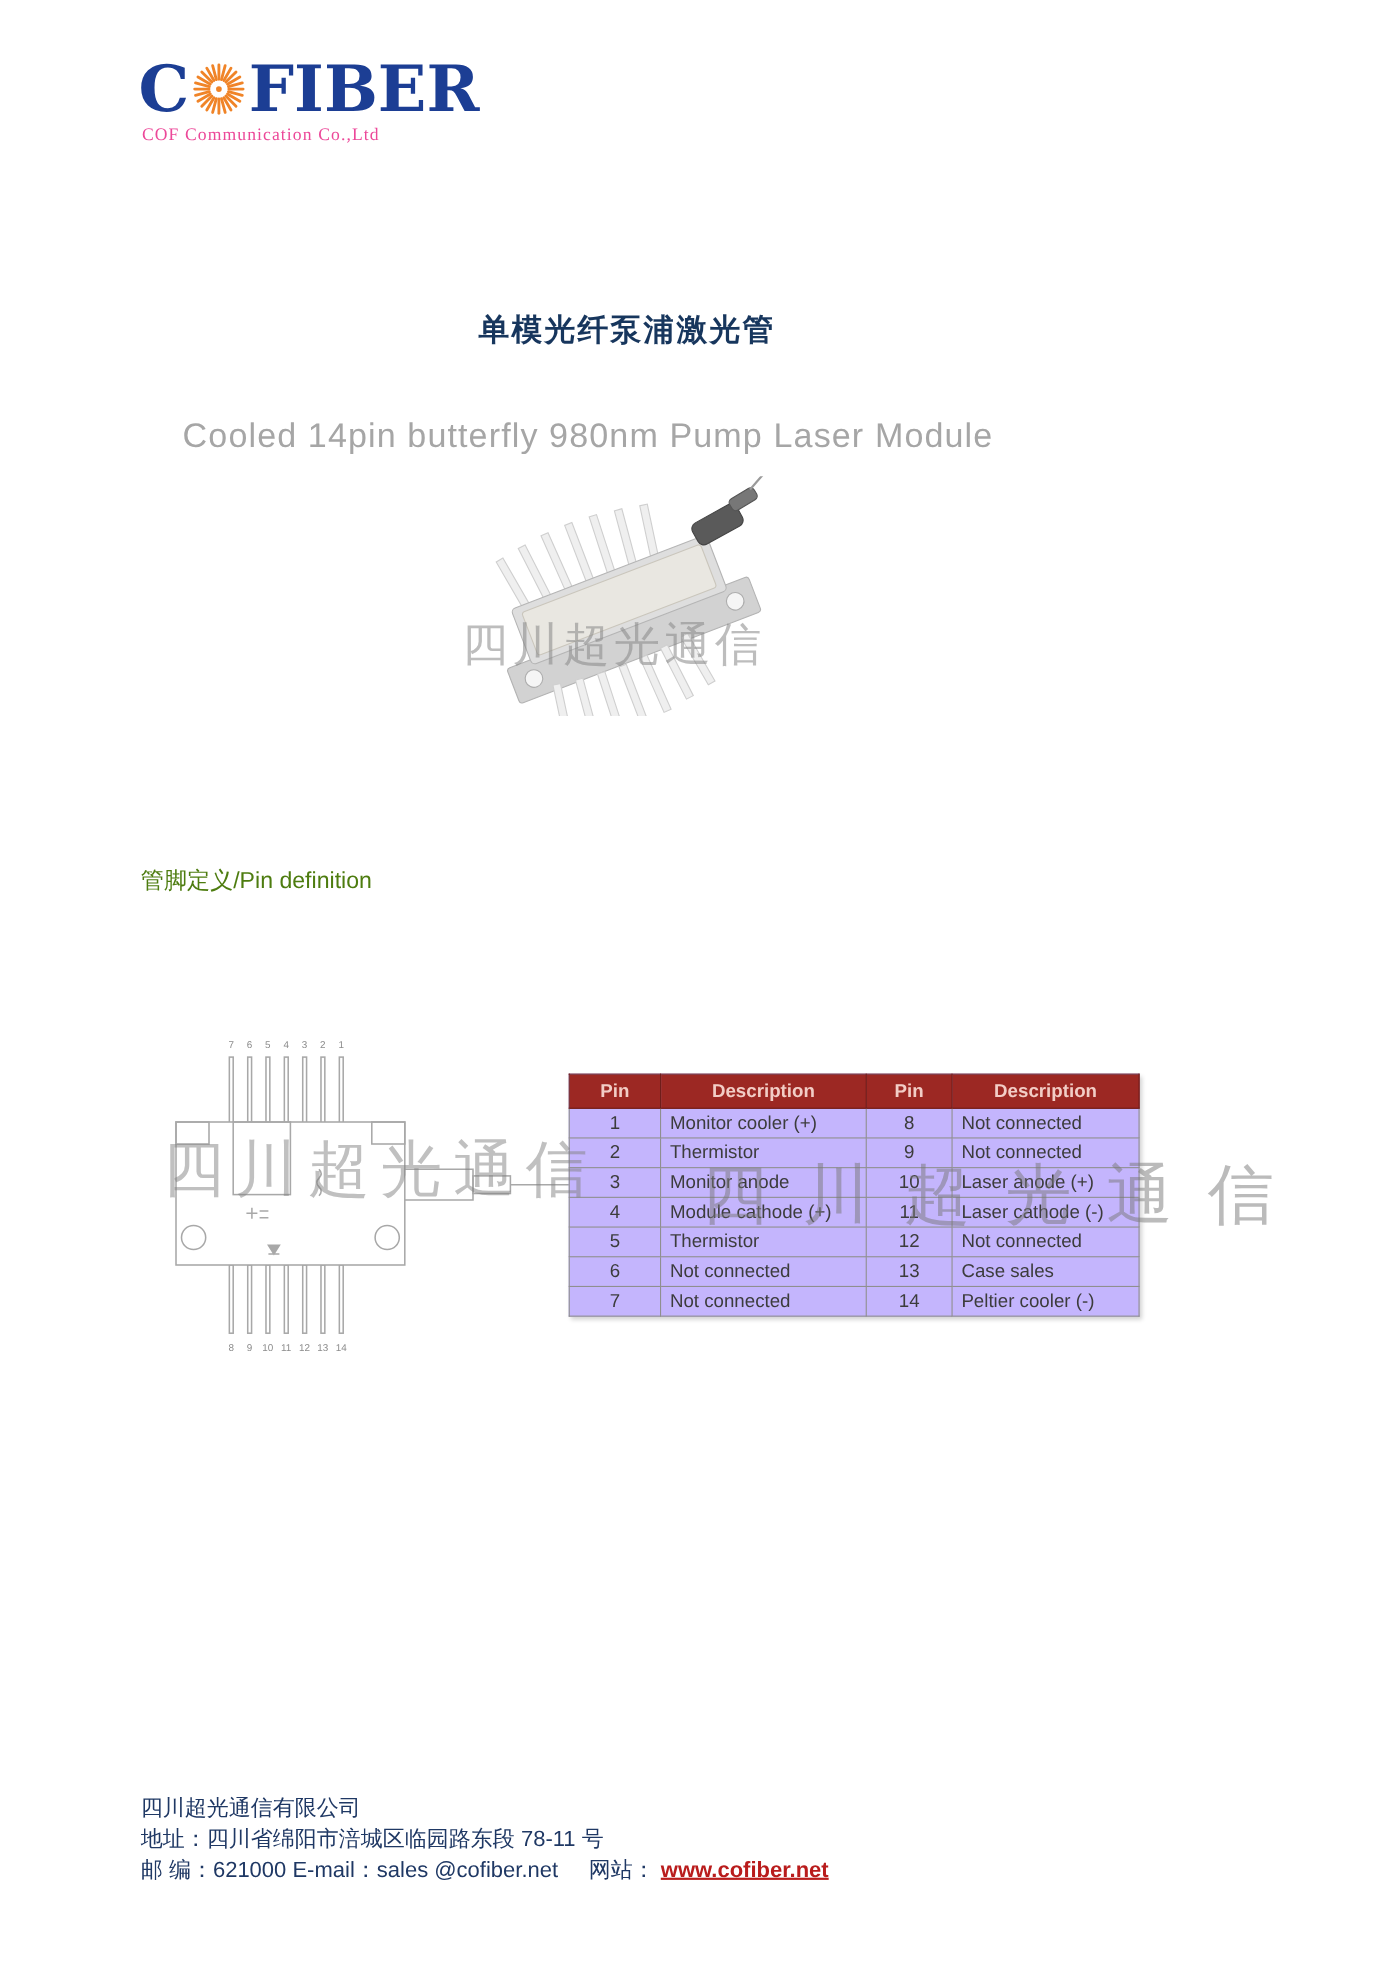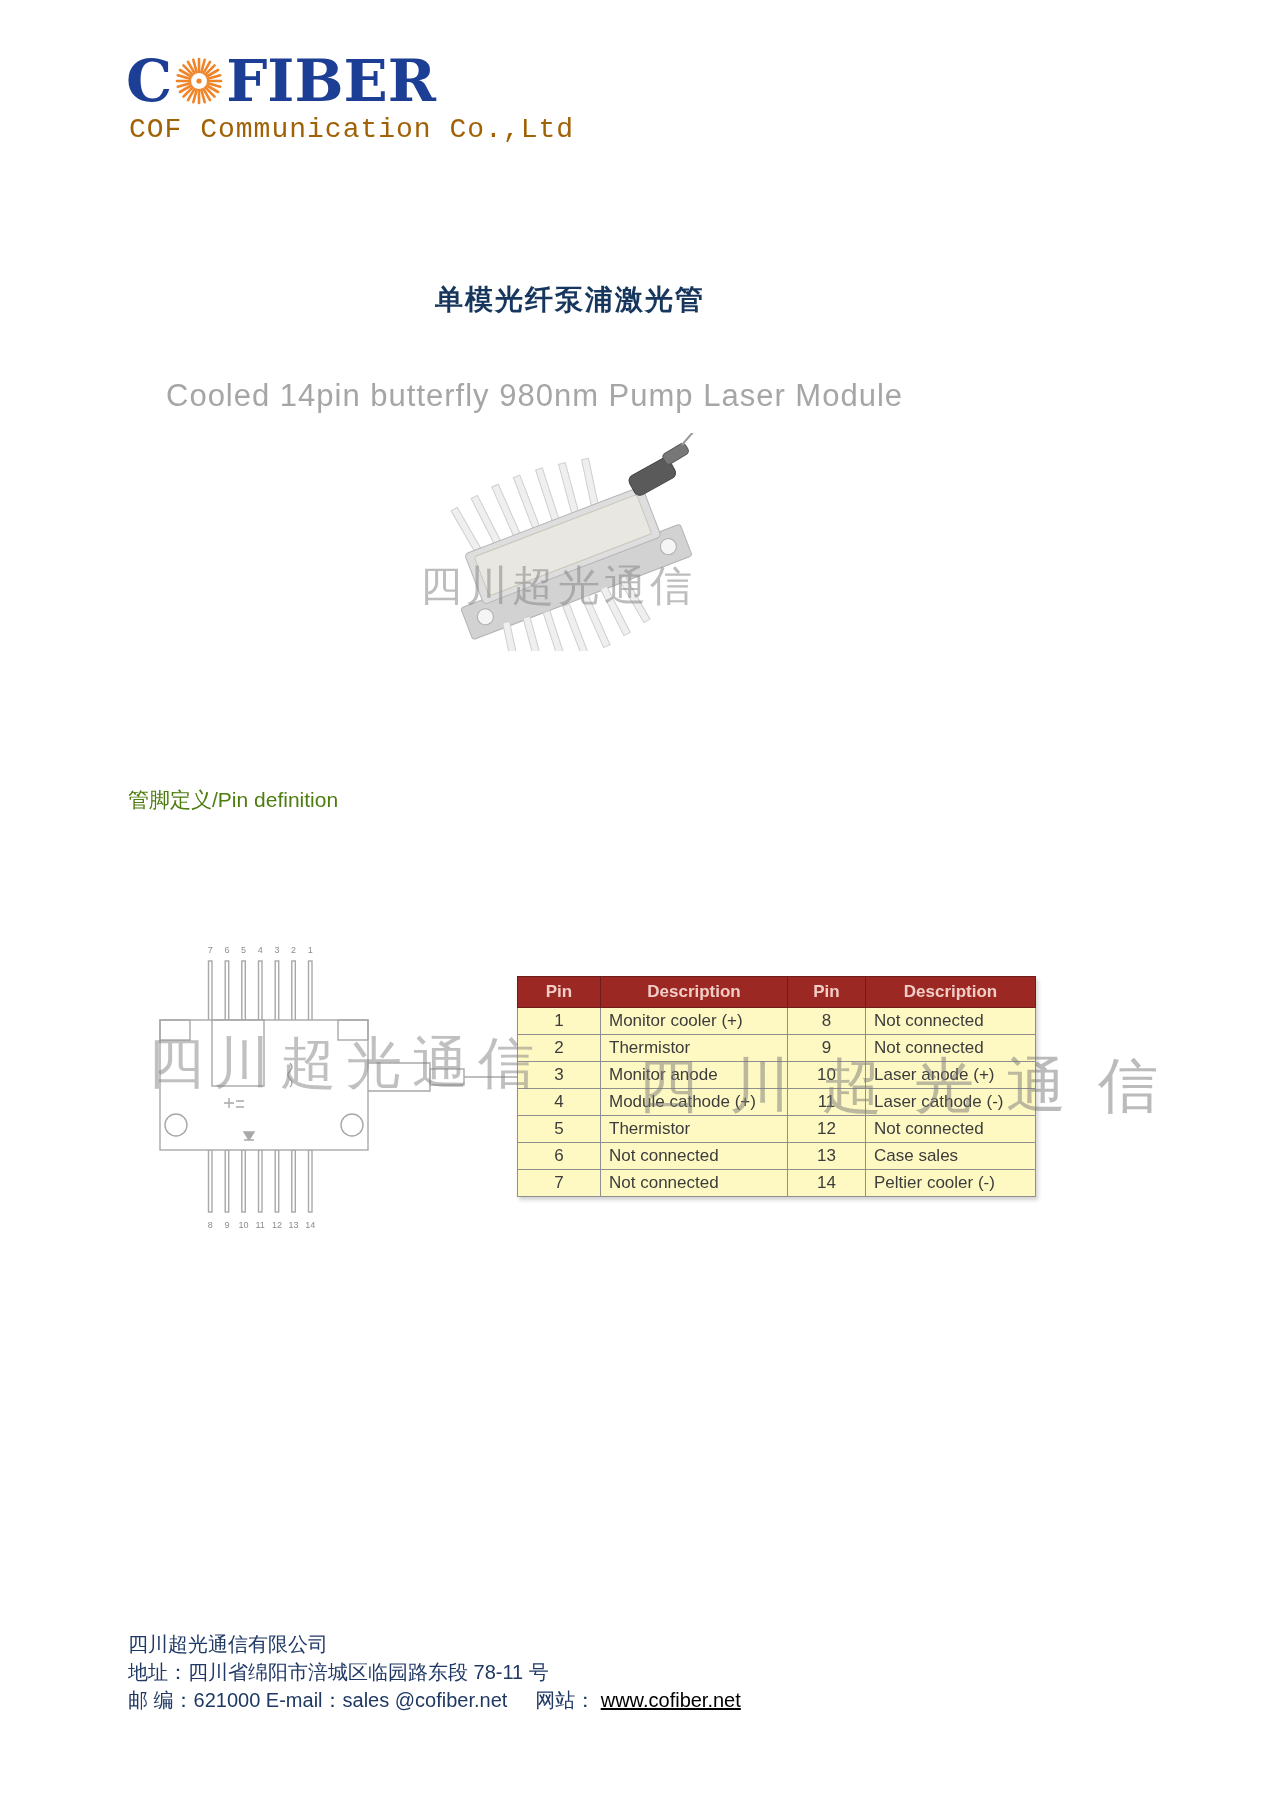--- a/index.html
+++ b/index.html
@@ -12,22 +12,22 @@
   }
   
   .logo{position:absolute;left:126px;top:52px;}
   .logo-brand{display:flex;align-items:center;}
   .logo-c,.logo-rest{
     font-family:"DejaVu Serif",serif;
     font-weight:bold;color:#1c3e94;font-size:58px;line-height:58px;
   }
   .logo-sun{width:52px;height:52px;margin:0 1px;}
   .logo-sub{
-    font-family:Liberation Mono, monospace;
-    color:#a16207;font-size:28px;letter-spacing:1px;margin-top:4px;margin-left:3px;
+    font-family:Liberation Serif, serif;
+    color:#ec4899;font-size:16px;letter-spacing:1px;margin-top:4px;margin-left:3px;
   }
   
   .title-cn{
     position:absolute;left:0;top:281px;width:1140px;text-align:center;
     font-family:"DejaVu Serif",serif;
     font-weight:bold;color:#17365d;font-size:28px;letter-spacing:2px;
   }
   .subtitle-en{
     position:absolute;left:166px;top:378px;
     color:#a6a6a6;font-size:31px;letter-spacing:1px;
@@ -47,39 +47,39 @@
     position:absolute;left:128px;top:786px;
     color:#4d7c0f;font-size:21px;
   }
   
   .pin-diagram{position:absolute;left:140px;top:913px;width:390px;height:335px;}
   .pin-diagram text{font-family:"Liberation Sans",sans-serif;fill:#8c8c8c;font-size:9px;}
   
   .pin-table{
     position:absolute;left:517px;top:976px;width:518px;
     border-collapse:collapse;table-layout:fixed;
-    background:#fef9c3;
+    background:#c4b5fd;
   }
   .pin-table th{
     background:#9c2823;color:#f2cdc6;font-weight:bold;font-size:17px;
     height:30px;border:1px solid #6f1d1a;padding:0;
   }
   .pin-table td{
     font-size:17px;color:#3c3c3c;height:26px;
     border:1px solid #8f8f8f;padding:0 8px;background:transparent;
   }
   .pin-table td.pin-col{text-align:center;padding:0;}
   .pin-table{box-shadow:2px 3px 4px rgba(0,0,0,0.18);}
   
   .footer{
     position:absolute;left:128px;top:1630px;width:1050px;
     color:#1f3864;font-size:20px;line-height:28px;
   }
   .footer a{
-    color:#000000;text-decoration:underline;font-weight:normal;text-align:center;
+    color:#b91c1c;text-decoration:underline;font-weight:bold;text-align:center;
   }
 </style>
 </head>
 <body>
 
 <div class="page">
 
   <div class="logo">
     <div class="logo-brand">
       <span class="logo-c">C</span>

